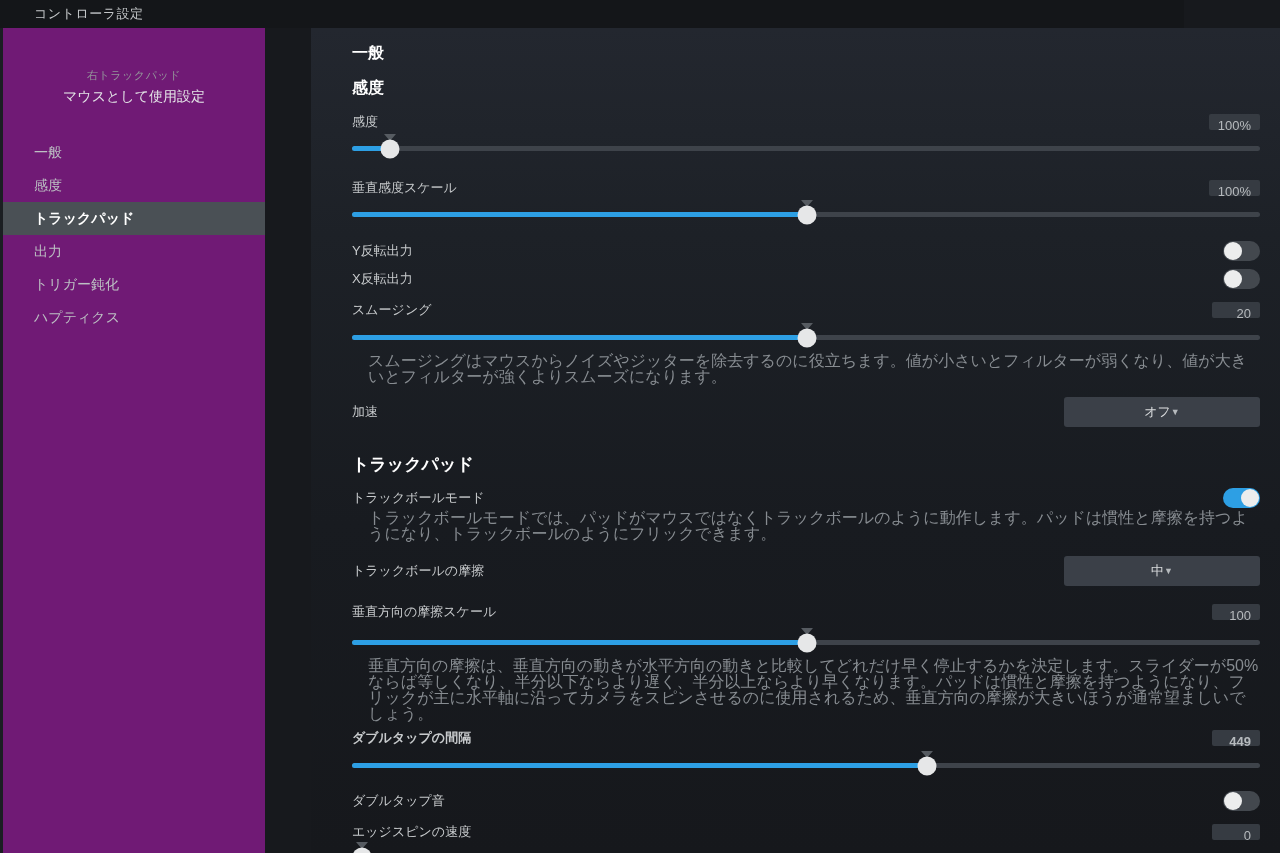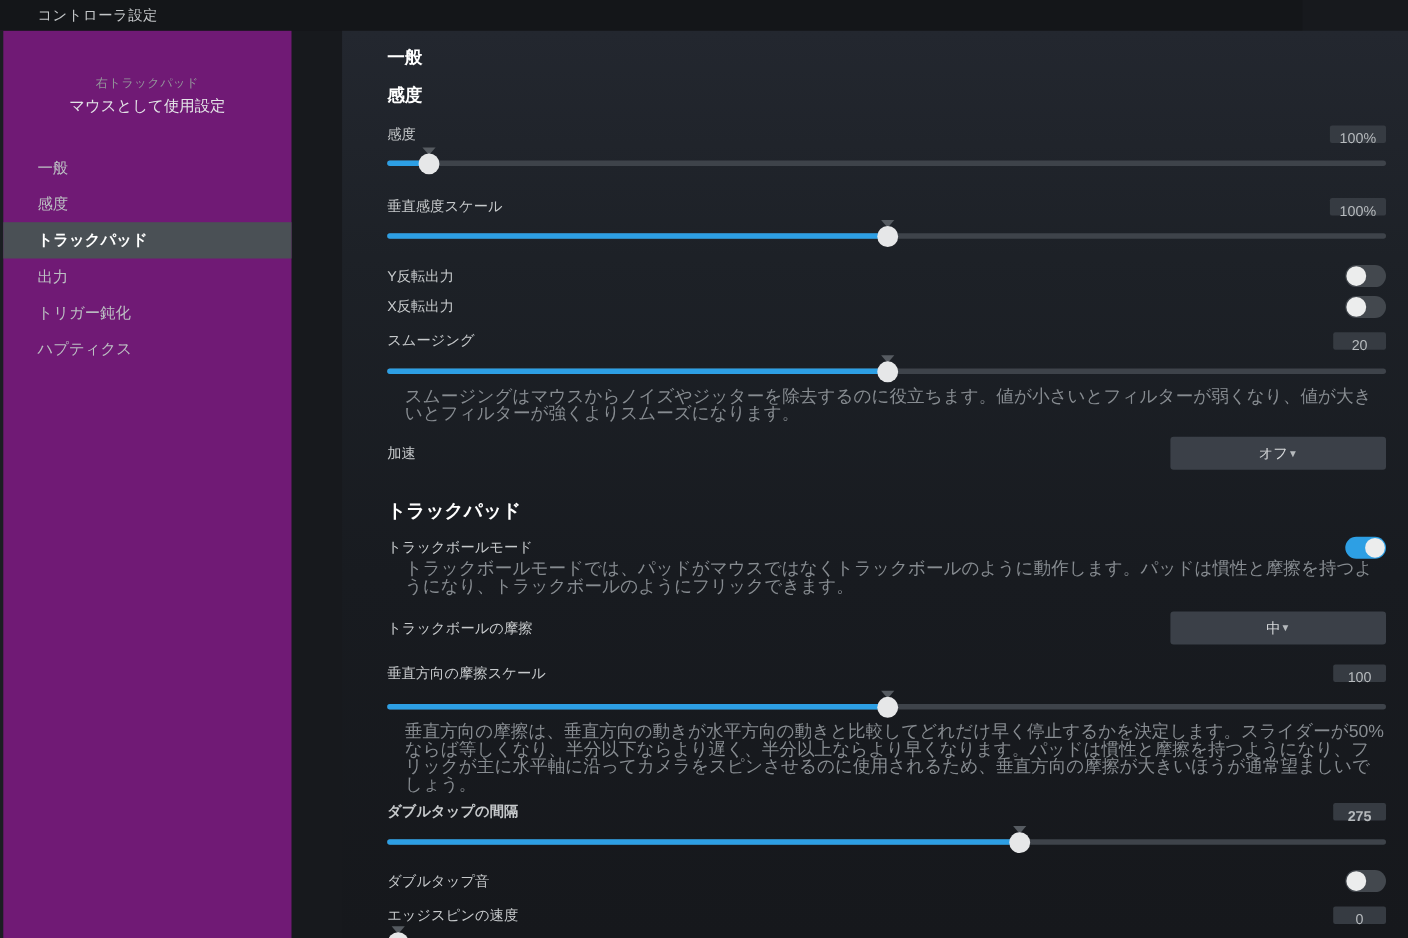--- a/index.html
+++ b/index.html
@@ -28,21 +28,21 @@
           background:linear-gradient(180deg,#23272f 0%,#1d2127 25%,#181b20 60%,#16181c 100%);
           padding:16px 20px 0 41px; overflow:hidden; }
 
   .h-section { font-size:16px; font-weight:bold; color:#ffffff; height:18px; line-height:18px; }
   .h-section.big { font-size:17px; height:22px; line-height:22px; }
 
   .row { display:flex; justify-content:space-between; align-items:center; }
   .lbl { font-size:13px; color:#c7cacc; }
 
   .val { background:#363b42; color:#b6babd; font-size:13px; height:16px;
-         line-height:24px; padding:0 9px; min-width:48px; text-align:center;
+         line-height:24px; padding:0 9px; min-width:48px; text-align:right;
          border-radius:2px; }
 
   
   .slider { position:relative; height:24px; cursor:pointer; }
   .slider .track { position:absolute; left:0; right:0; top:50%; margin-top:-3px;
                    height:5px; background:#3e434a; border-radius:3px; }
   .slider .fill { position:absolute; left:0; top:50%; margin-top:-3px; height:5px;
                   background:#2d9fe4; border-radius:3px; width:var(--pct,0%); }
   .slider .marker { position:absolute; left:var(--pct,0%); top:-3px;
                     transform:translateX(-50%); width:0; height:0;
@@ -202,21 +202,21 @@
   <div class="slider m-slider4" style="--pct: 50.1%;">
     <div class="track"></div>
     <div class="fill"></div>
     <div class="marker"></div>
     <div class="handle"></div>
   </div>
   <div class="desc m-desc3">垂直方向の摩擦は、垂直方向の動きが水平方向の動きと比較してどれだけ早く停止するかを決定します。スライダーが50%ならば等しくなり、半分以下ならより遅く、半分以上ならより早くなります。パッドは慣性と摩擦を持つようになり、フリックが主に水平軸に沿ってカメラをスピンさせるのに使用されるため、垂直方向の摩擦が大きいほうが通常望ましいでしょう。</div>
 
   <div class="row m-dt">
     <span class="lbl">ダブルタップの間隔</span>
-    <span class="val">275</span>
+    <span class="val">449</span>
   </div>
   <div class="slider m-slider5" style="--pct: 63.3%;">
     <div class="track"></div>
     <div class="fill"></div>
     <div class="marker"></div>
     <div class="handle"></div>
   </div>
 
   <div class="row m-dts">
     <span class="lbl">ダブルタップ音</span>

